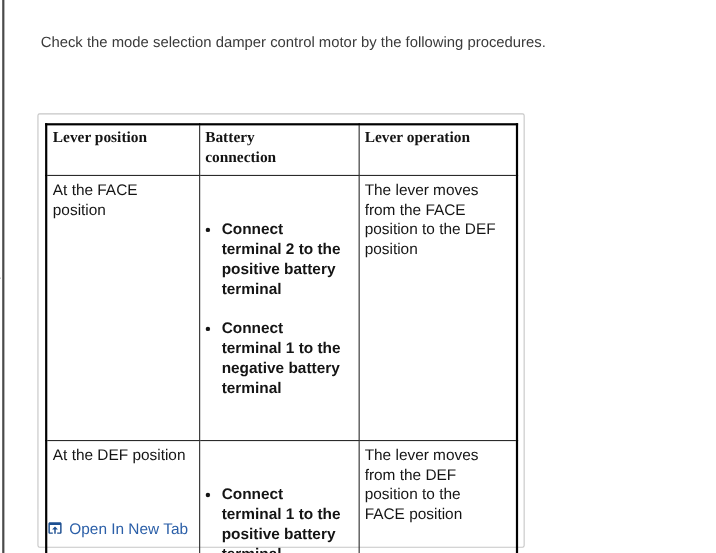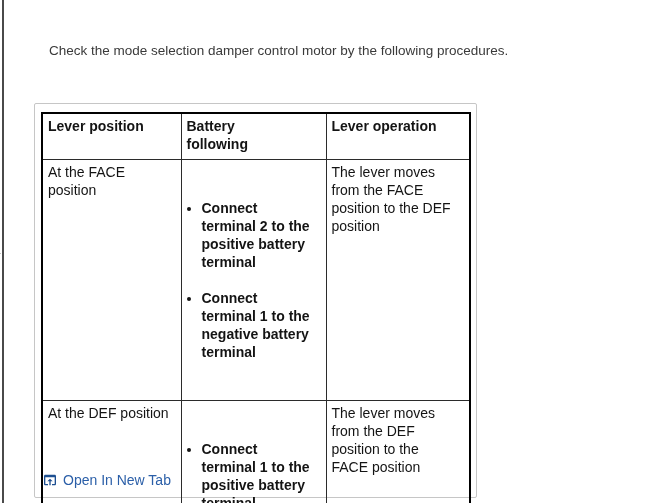--- a/index.html
+++ b/index.html
@@ -21,21 +21,21 @@
   
   .edge-frag {
     position: absolute; left: -6px;
     font-size: 11px; color: #555;
     width: 8px; overflow: hidden;
   }
 
   .intro {
     position: absolute; left: 33px; top: 27px;
     font-size: 13.5px; color: #3a3a3a;
-    margin: 16px;
+    margin: 4px;
   }
 
   .widget {
     position: absolute; left: 34px; top: 103px;
     width: 443px; height: 395px;
     border: 1px solid #c6c6c6;
     border-radius: 2px;
     background: #ffffff;
   }
 
@@ -52,21 +52,21 @@
     vertical-align: top;
     text-align: left;
     padding: 3px 4px 3px 5px;
     white-space: pre-line;
     font-weight: normal;
   }
   .proc-table th { font-weight: bold; }
   .col-1 { width: 139px; }
   .col-2 { width: 145px; }
   .col-3 { width: 144px; }
-  .row-header { height: 46px; }
+  .row-header { height: 46px; font-family: Liberation Serif, serif; }
   .row-1 { height: 153px; margin-top: 14px; }
   .row-2 { height: 148px; }
 
   ul.bullets {
     margin: 0; padding: 0 0 0 15px;
     list-style: disc outside;
     font-weight: bold;
   }
   ul.bullets li { white-space: pre-line; }
 
@@ -95,21 +95,21 @@
 
 <p class="intro">Check the mode selection damper control motor by the following procedures.</p>
 
 <div class="widget">
 
   <table class="proc-table">
     <thead>
       <tr class="row-header">
         <th class="col-1">Lever position</th>
         <th class="col-2">Battery
-following</th>
+connection</th>
         <th class="col-3">Lever operation</th>
       </tr>
     </thead>
     <tbody>
       <tr class="row-1">
         <td>At the FACE
 position</td>
         <td>
           <ul class="bullets">
             <li>Connect

